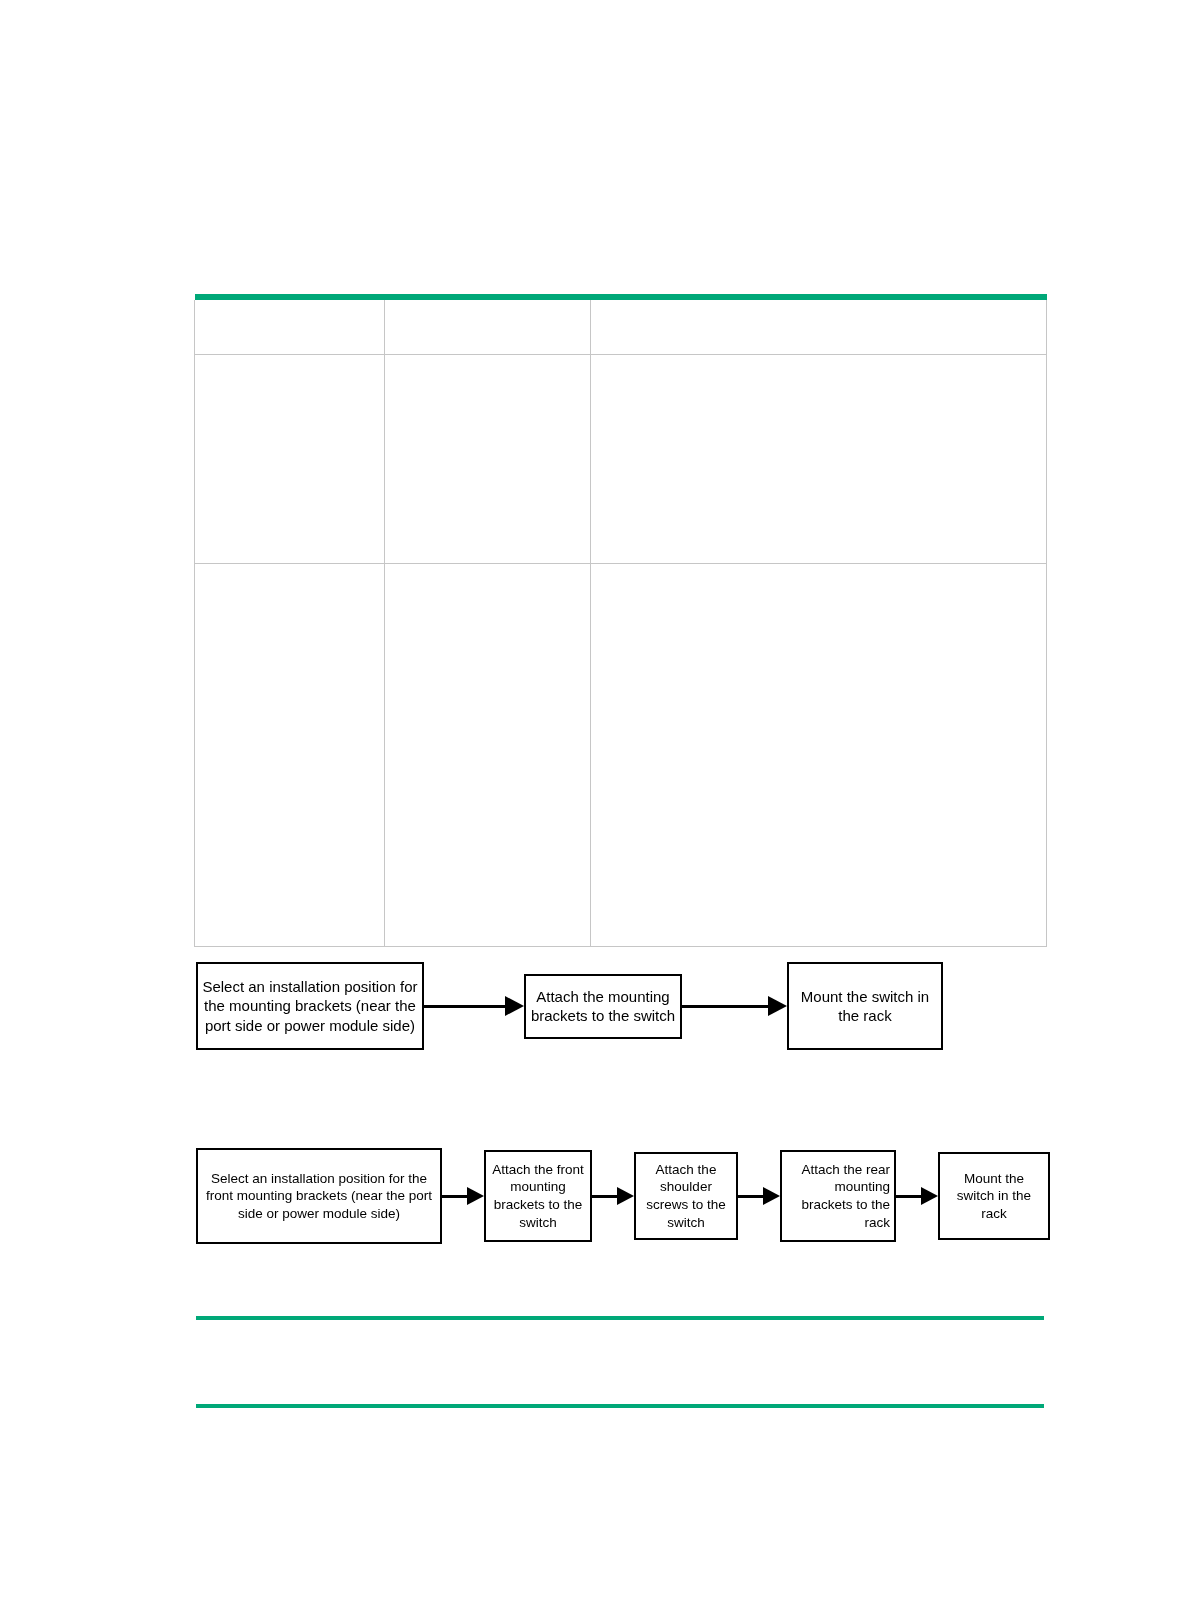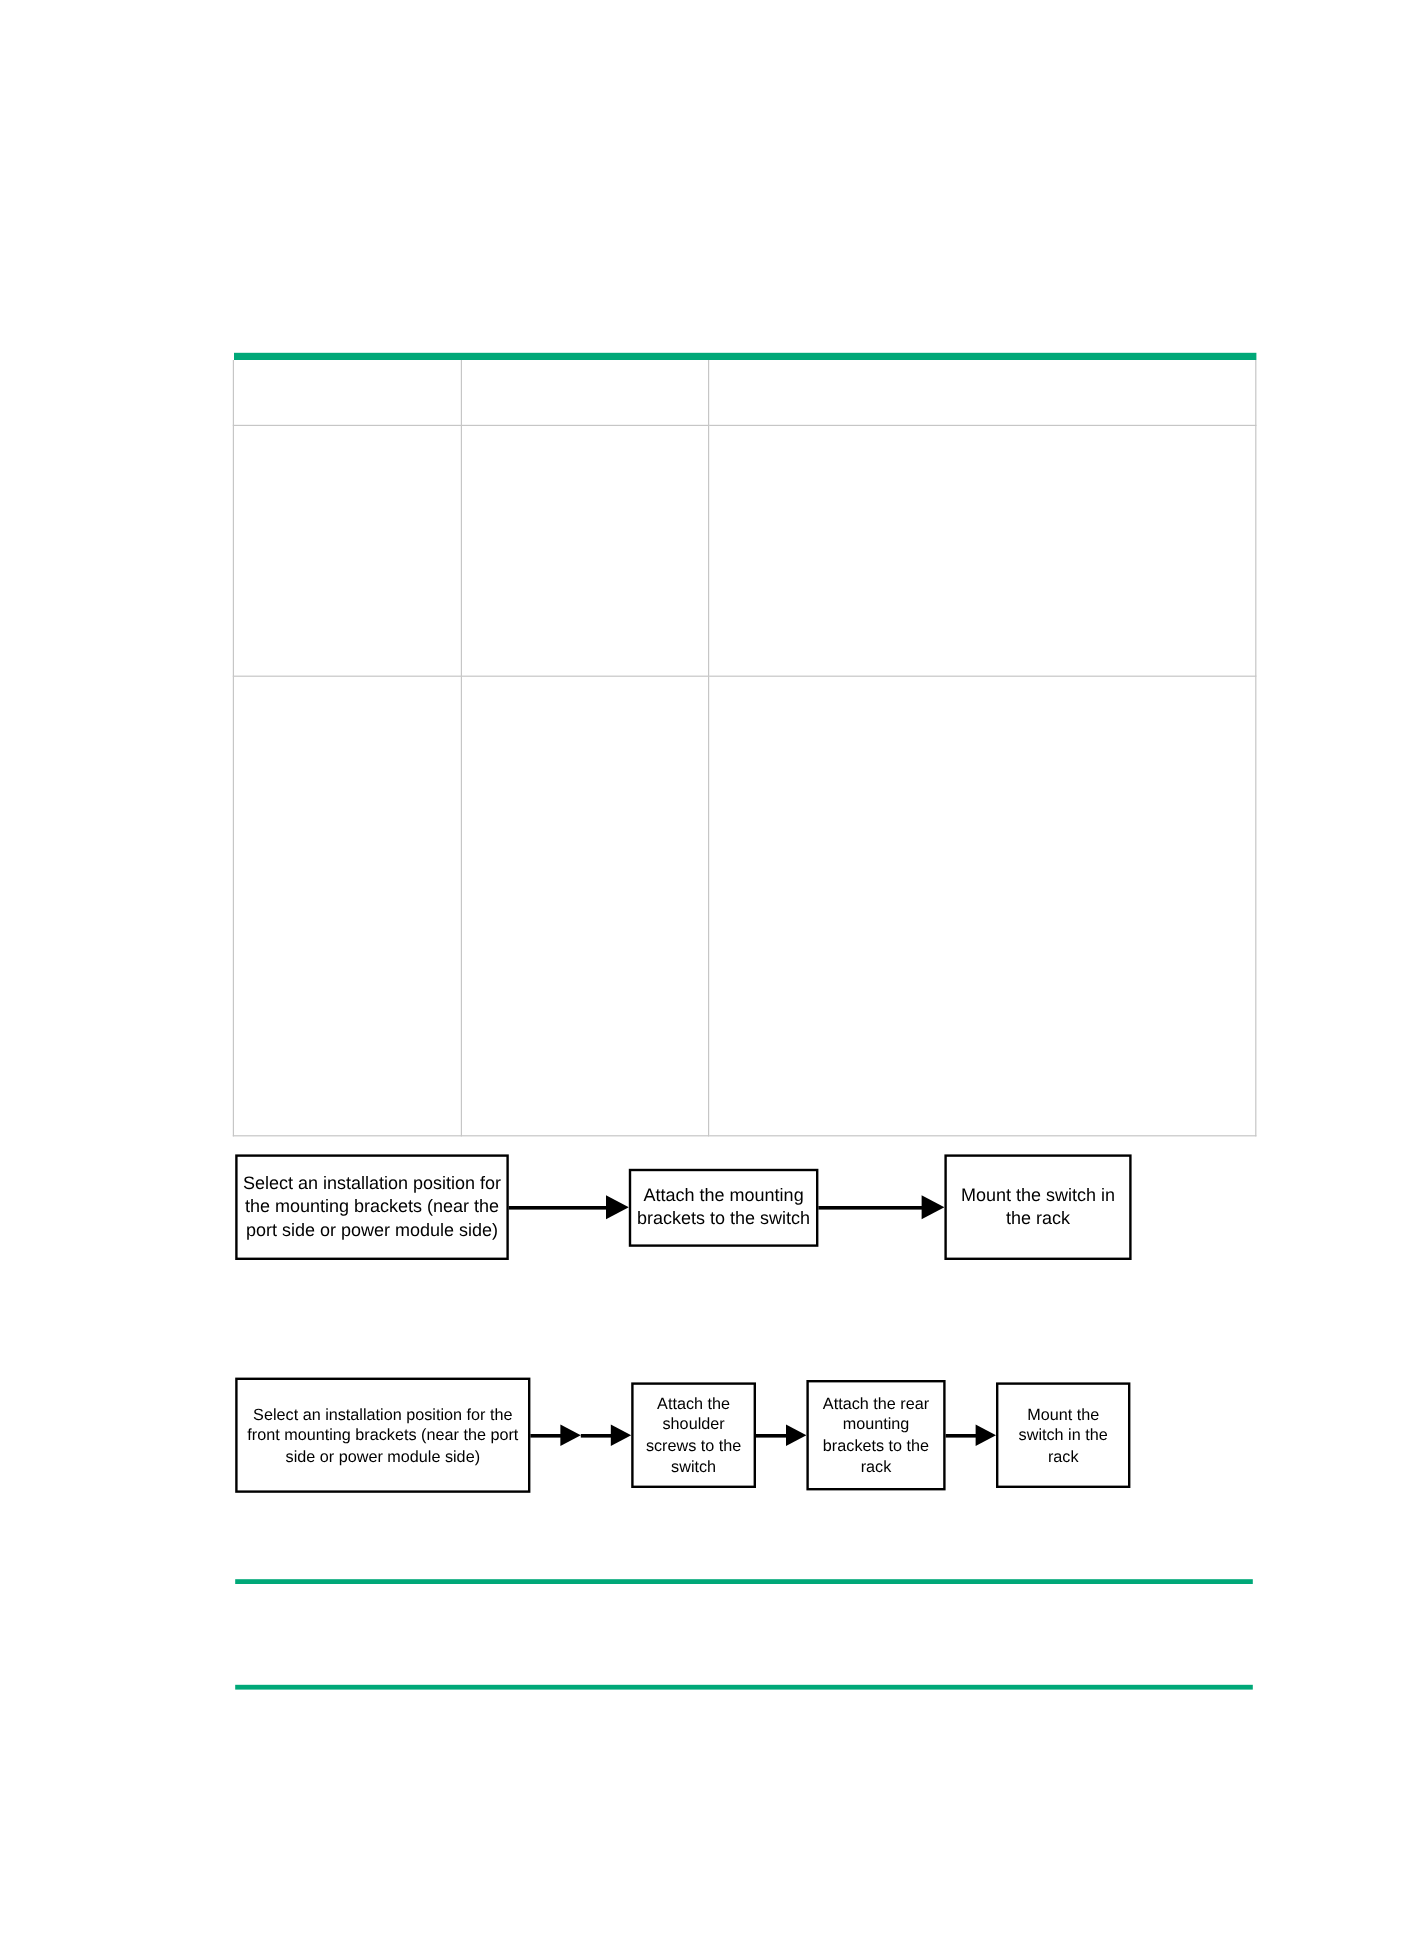--- a/index.html
+++ b/index.html
@@ -81,21 +81,21 @@
   #flow-rack .flow-box { font-size: 15px; line-height: 1.28; }
   #flow-rack .b1 { width: 228px; height: 88px; }
   #flow-rack .b2 { width: 158px; height: 65px; }
   #flow-rack .b3 { width: 156px; height: 88px; }
 
   
   #flow-shoulder .flow-box { font-size: 13.5px; line-height: 1.3; }
   #flow-shoulder .b1 { width: 246px; height: 96px; }
   #flow-shoulder .b2 { width: 108px; height: 92px; }
   #flow-shoulder .b3 { width: 104px; height: 88px; }
-  #flow-shoulder .b4 { width: 116px; height: 92px; }
+  #flow-shoulder .b4 { width: 116px; height: 92px; text-align: right; }
   #flow-shoulder .b5 { width: 112px; height: 88px; }
 
   
   .arrow {
     display: flex;
     align-items: center;
     flex: none;
   }
   .arrow .shaft {
     height: 3px;
@@ -189,20 +189,23 @@
 
   <div class="flow-box b1">
     <span class="txt">Select an installation position for the front mounting brackets (near the port side or power module side)</span>
   </div>
 
   <div class="arrow">
     <span class="shaft"></span>
     <span class="head"></span>
   </div>
 
+  <div class="flow-box b2">
+    <span class="txt">Attach the front mounting brackets to the switch</span>
+  </div>
 
   <div class="arrow">
     <span class="shaft"></span>
     <span class="head"></span>
   </div>
 
   <div class="flow-box b3">
     <span class="txt">Attach the shoulder screws to the switch</span>
   </div>
 

